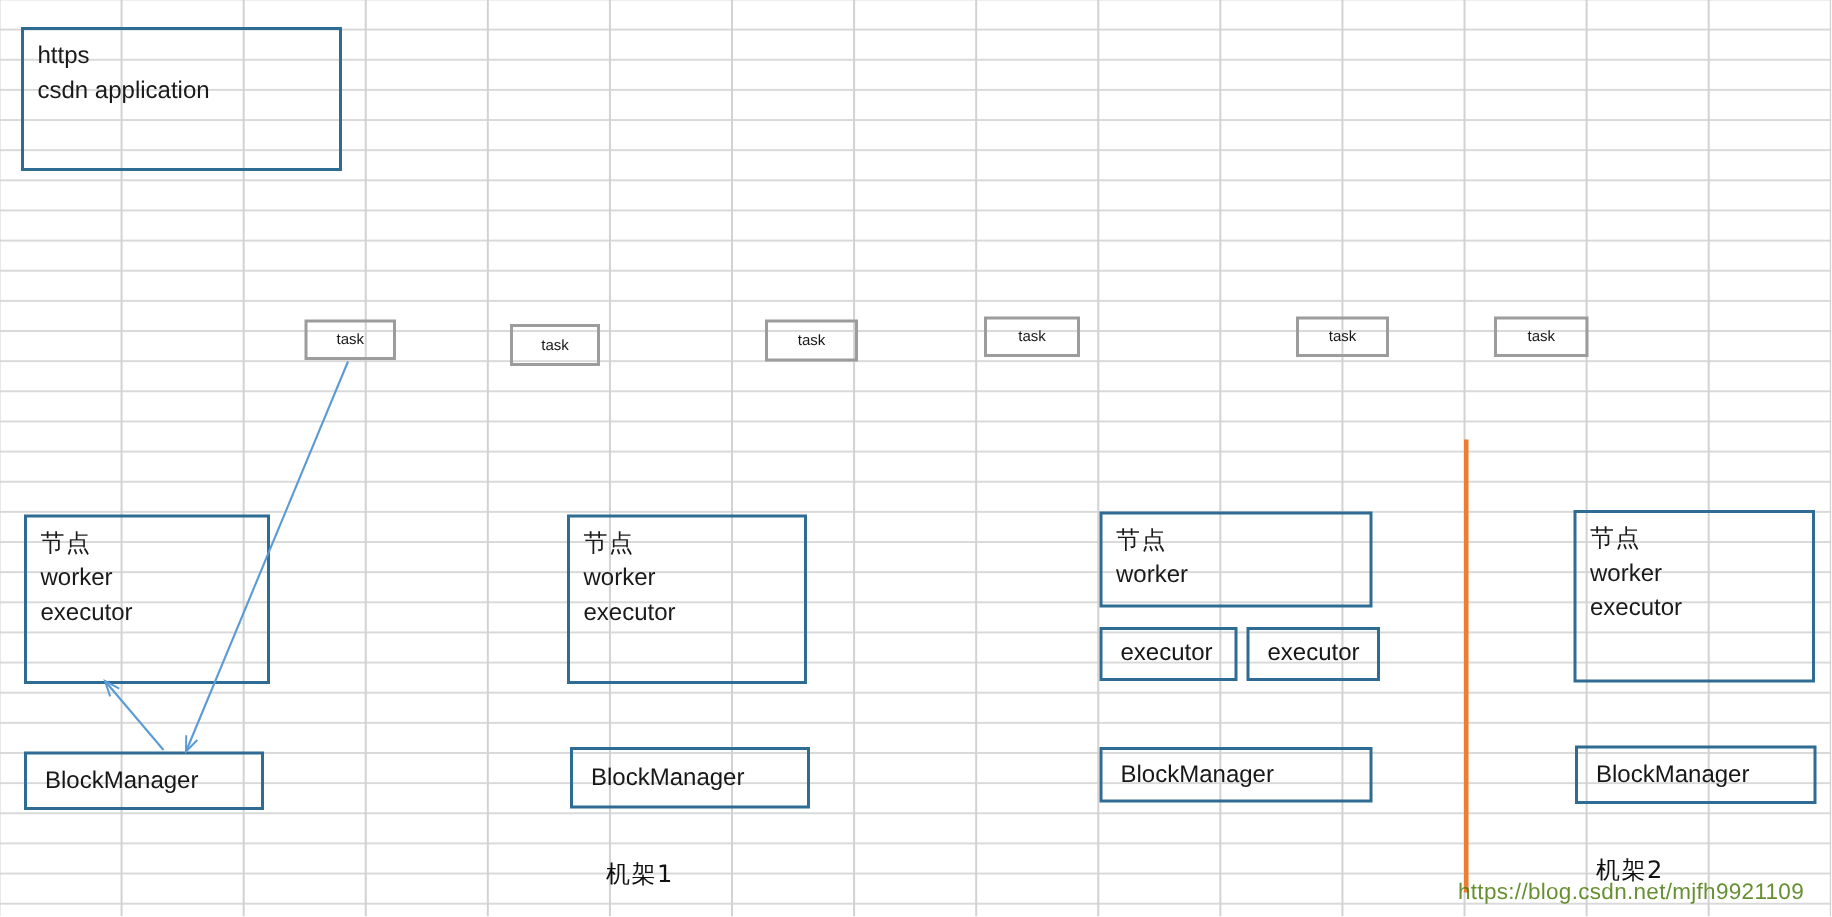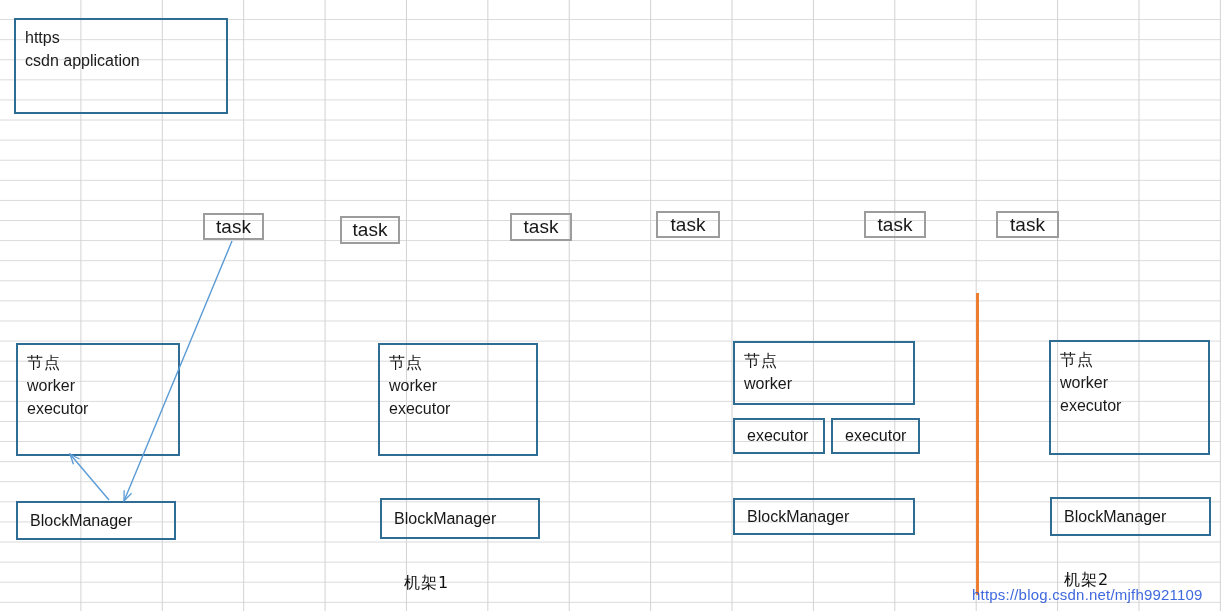--- a/index.html
+++ b/index.html
@@ -43,21 +43,21 @@
     line-height:23px;
     color:#1a1a1a;
     font-size:16px;
     white-space:nowrap;
   }
   .box .lines .ln{ display:block; }
   .cjk{ font-family:Liberation Serif, serif; letter-spacing:1px; }
 
   
   .task{
-    font-size:19px;
+    font-size:10px;
     color:#171717;
     display:flex;
     align-items:center;
     justify-content:center;
   }
   
   .oneline{
     font-size:16px;
     color:#171717;
     display:flex;
@@ -82,21 +82,21 @@
     font-family:"DejaVu Sans","Liberation Sans",sans-serif;
     letter-spacing:1px;
     white-space:nowrap;
   }
   
   #watermark{
     position:absolute;
     left:972px;
     top:586px;
     font-size:15px;
-    color:#1d4ed8;
+    color:#4d7c0f;
     opacity:.85;
     white-space:nowrap;
     letter-spacing:.2px;
     pointer-events:none;
   }
   
   #arrows{
     position:absolute;
     left:0;top:0;
     width:1221px;height:611px;

